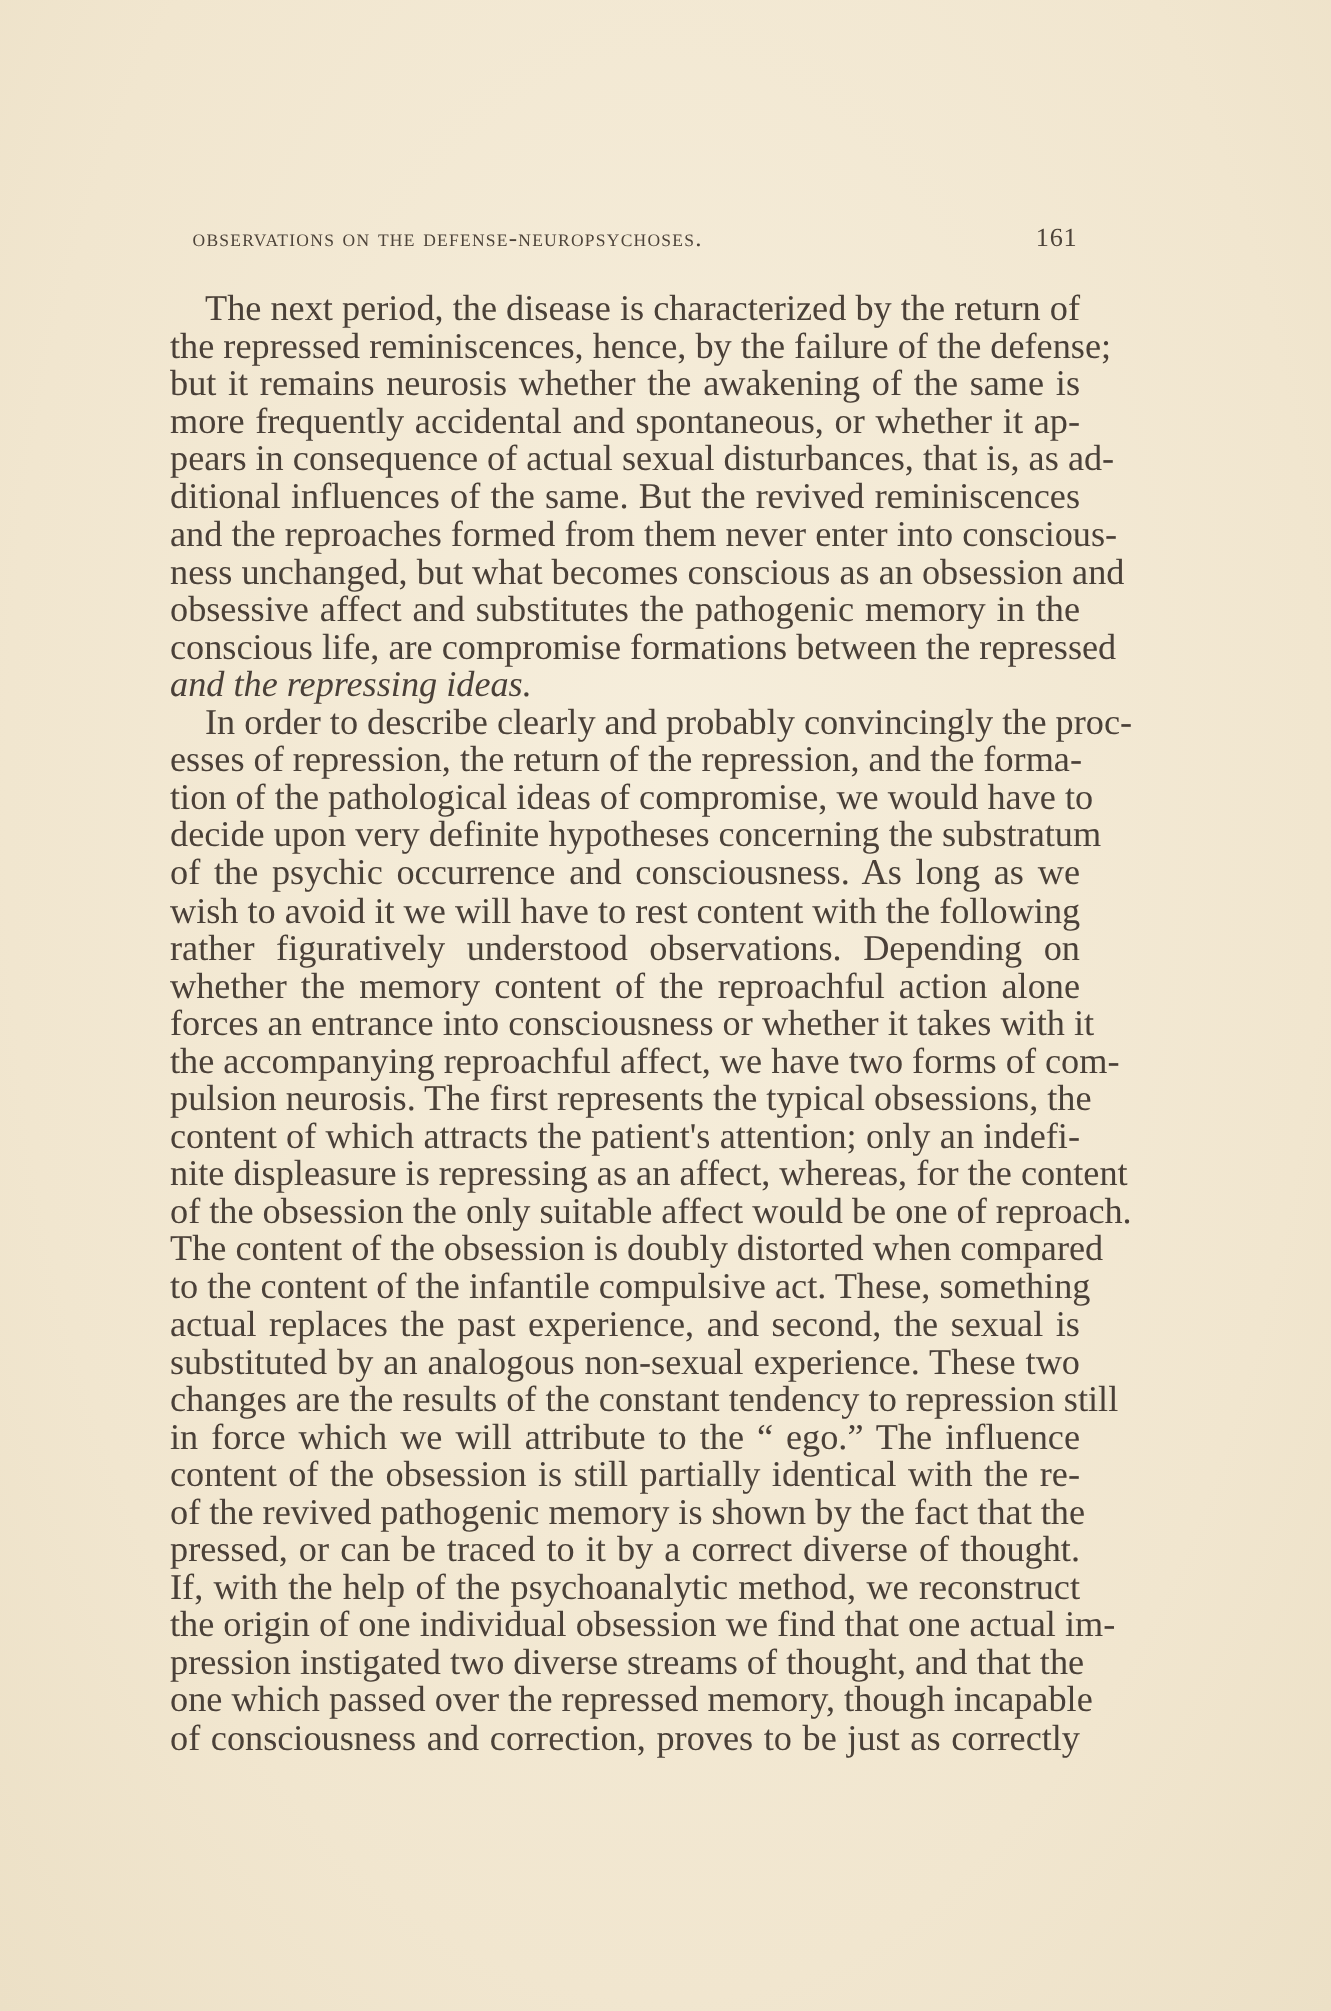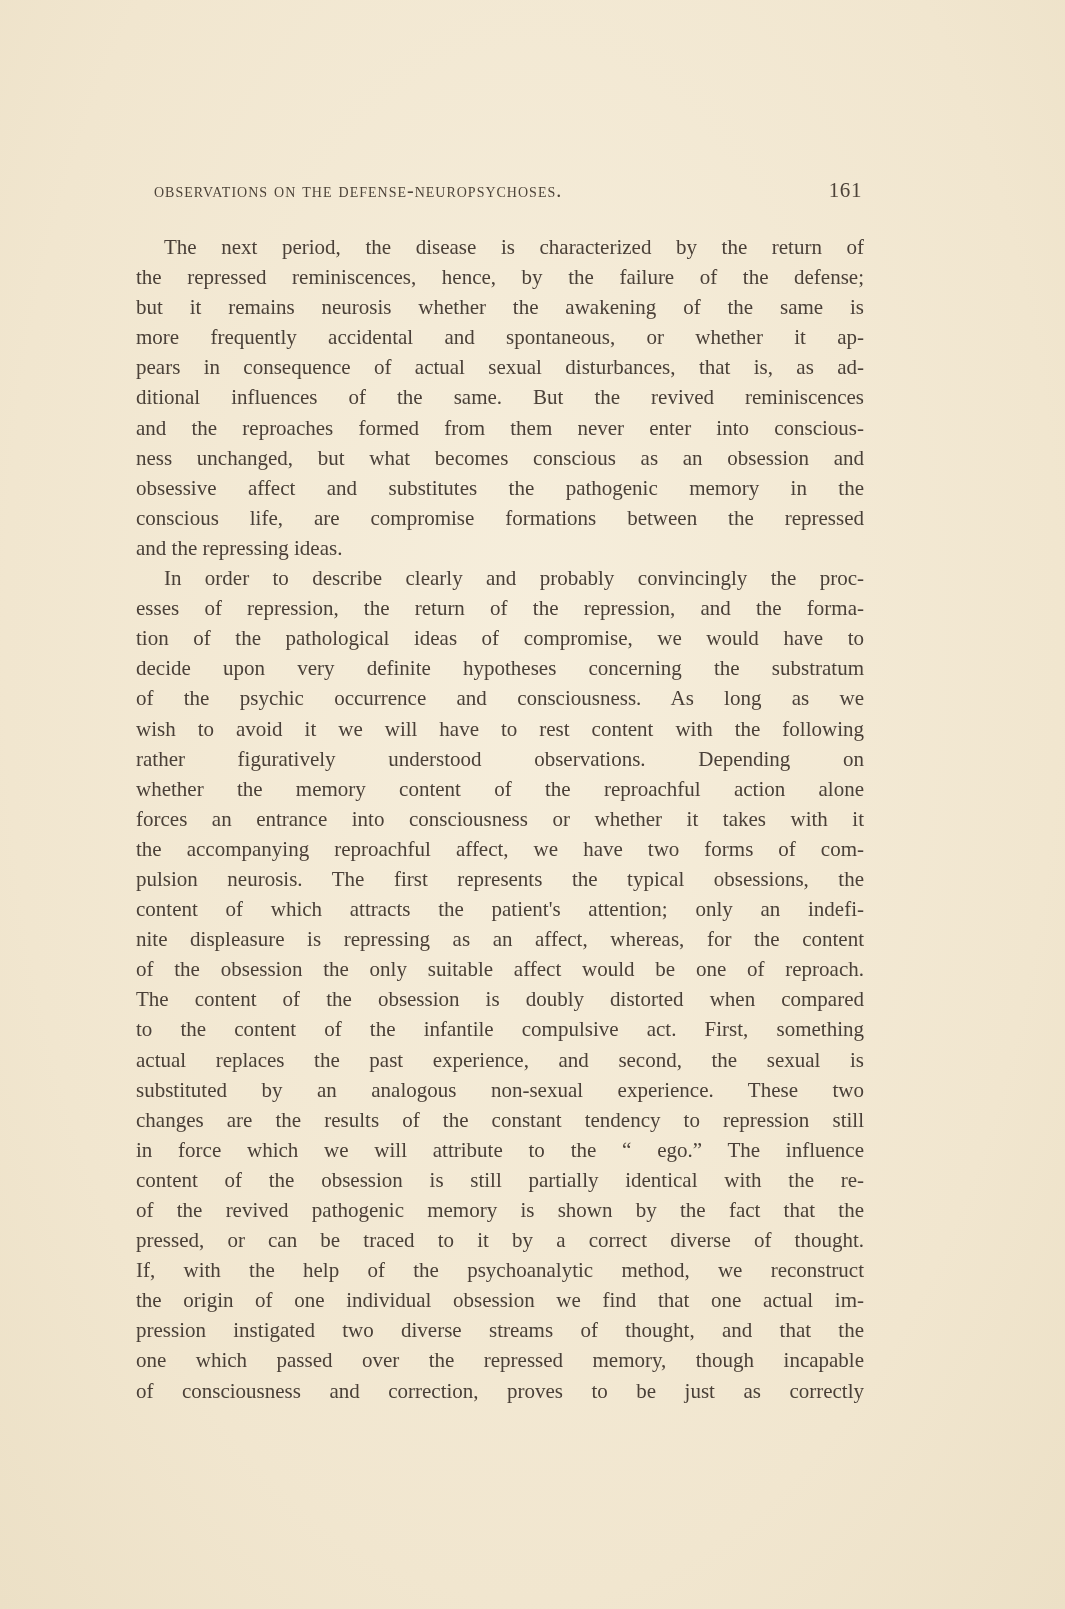--- a/index.html
+++ b/index.html
@@ -17,24 +17,24 @@
     }
     .header {
       position: absolute; left: 154px; top: 178px; width: 708px;
       display: flex; justify-content: space-between; align-items: baseline;
       font-size: 17px; letter-spacing: 0.6px; color: #4d4339;
     }
     .header .title { font-variant: small-caps; text-transform: lowercase; font-size: 20px; letter-spacing: 1px; }
     .header .pnum { font-size: 21px; }
     .body {
       position: absolute; left: 136px; top: 232px; width: 728px;
-      font-size: 21px; line-height: 30.1px; text-align: justify;
+      font-size: 29px; line-height: 30.1px; text-align: justify;
     }
     .line { display: block; white-space: nowrap; text-align: justify; text-align-last: justify; }
-    .line.last { text-align-last: left; }
+    .line.last { text-align-last: left; font-style: italic; }
     .indent { padding-left: 28px; }
   </style>
 </head>
 <body>
 
 <div class="page">
   <div class="header">
     <span class="title">OBSERVATIONS ON THE DEFENSE-NEUROPSYCHOSES.</span>
     <span class="pnum">161</span>
   </div>
@@ -58,21 +58,21 @@
     <span class="line">wish to avoid it we will have to rest content with the following</span>
     <span class="line">rather figuratively understood observations. Depending on</span>
     <span class="line">whether the memory content of the reproachful action alone</span>
     <span class="line">forces an entrance into consciousness or whether it takes with it</span>
     <span class="line">the accompanying reproachful affect, we have two forms of com-</span>
     <span class="line">pulsion neurosis. The first represents the typical obsessions, the</span>
     <span class="line">content of which attracts the patient's attention; only an indefi-</span>
     <span class="line">nite displeasure is repressing as an affect, whereas, for the content</span>
     <span class="line">of the obsession the only suitable affect would be one of reproach.</span>
     <span class="line">The content of the obsession is doubly distorted when compared</span>
-    <span class="line">to the content of the infantile compulsive act. First, something</span>
+    <span class="line">to the content of the infantile compulsive act. These, something</span>
     <span class="line">actual replaces the past experience, and second, the sexual is</span>
     <span class="line">substituted by an analogous non-sexual experience. These two</span>
     <span class="line">changes are the results of the constant tendency to repression still</span>
     <span class="line">in force which we will attribute to the “ ego.” The influence</span>
     <span class="line">content of the obsession is still partially identical with the re-</span>
     <span class="line">of the revived pathogenic memory is shown by the fact that the</span>
     <span class="line">pressed, or can be traced to it by a correct diverse of thought.</span>
     <span class="line">If, with the help of the psychoanalytic method, we reconstruct</span>
     <span class="line">the origin of one individual obsession we find that one actual im-</span>
     <span class="line">pression instigated two diverse streams of thought, and that the</span>

